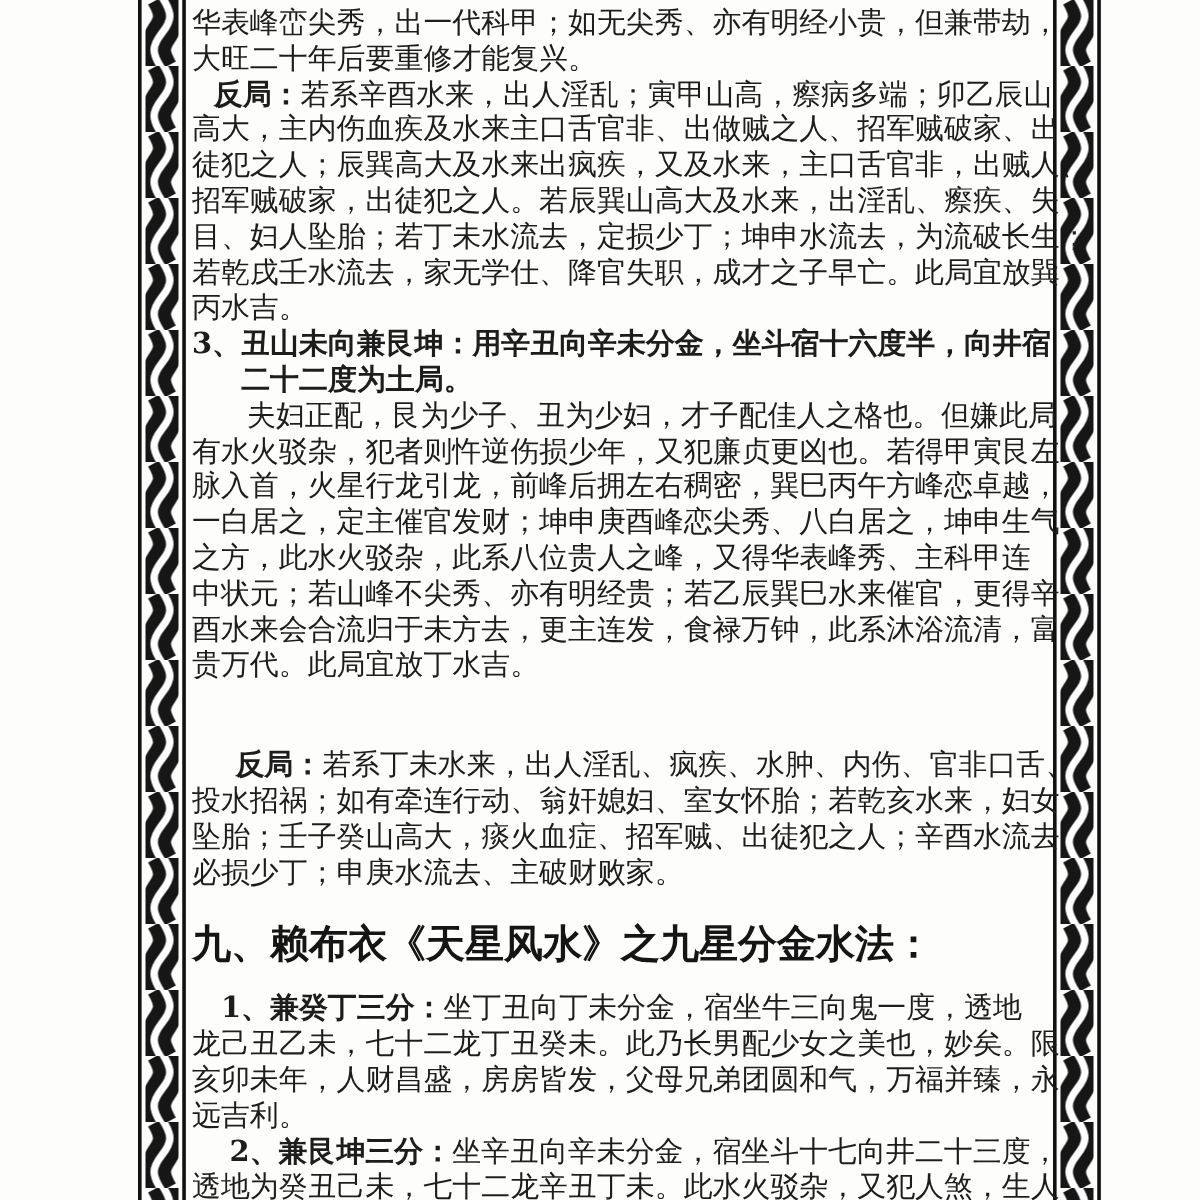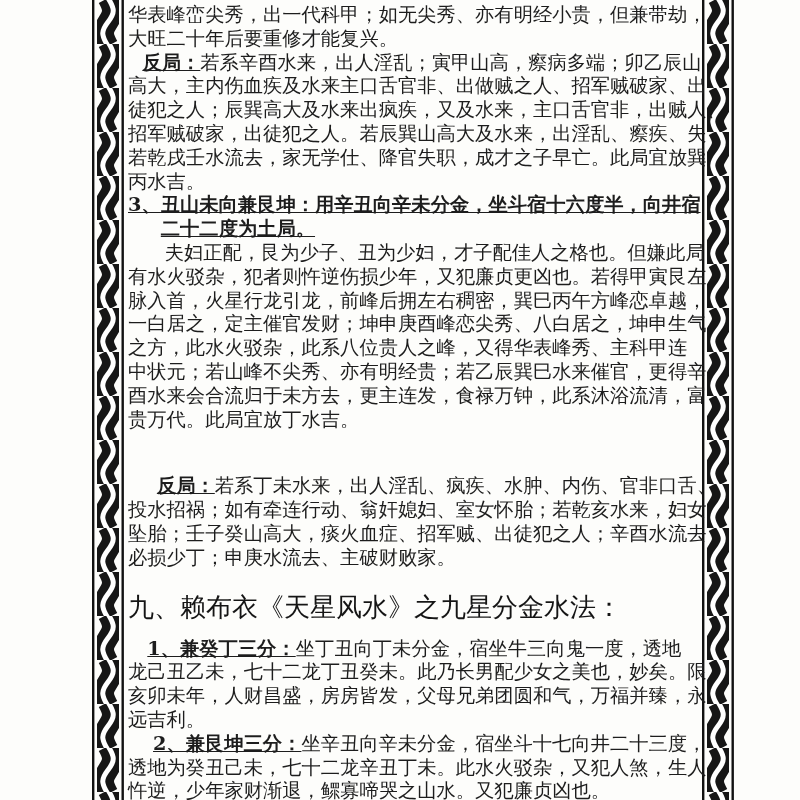--- a/index.html
+++ b/index.html
@@ -24,24 +24,24 @@
     left: 128px; top: 3px;
     width: 586px;
     color: #1d1d1d;
   }
   .line {
     font-size: 19.3px;
     line-height: 23.8px;
     white-space: nowrap;
     letter-spacing: 0;
   }
-  .line .b { font-weight: 700; text-decoration: underline; }
+  .line .b { font-weight: 700; }
   .heading {
     font-size: 26px;
-    font-weight: 400;
+    font-weight: 700;
     line-height: 34px;
     margin: 20px 0 13px 0;
     white-space: nowrap;
     color: #151515;
   }
 </style>
 </head>
 <body>
 
 <div class="page">
@@ -74,20 +74,21 @@
     </svg>
   </div>
 
   <div class="text-area">
       <div class="line"><span>华表峰峦尖秀，出一代科甲；如无尖秀、亦有明经小贵，但兼带劫，</span></div>
       <div class="line"><span>大旺二十年后要重修才能复兴。</span></div>
       <div class="line" style="text-indent: 0.75em;"><span class="b">反局：</span><span>若系辛酉水来，出人淫乱；寅甲山高，瘵病多端；卯乙辰山</span></div>
       <div class="line"><span>高大，主内伤血疾及水来主口舌官非、出做贼之人、招军贼破家、出</span></div>
       <div class="line"><span>徒犯之人；辰巽高大及水来出疯疾，又及水来，主口舌官非，出贼人、</span></div>
       <div class="line"><span>招军贼破家，出徒犯之人。若辰巽山高大及水来，出淫乱、瘵疾、失</span></div>
+      <div class="line"><span>目、妇人坠胎；若丁未水流去，定损少丁；坤申水流去，为流破长生；</span></div>
       <div class="line"><span>若乾戌壬水流去，家无学仕、降官失职，成才之子早亡。此局宜放巽</span></div>
       <div class="line"><span>丙水吉。</span></div>
       <div class="line"><span class="b">3、丑山未向兼艮坤：用辛丑向辛未分金，坐斗宿十六度半，向井宿</span></div>
       <div class="line" style="text-indent: 1.7em;"><span class="b">二十二度为土局。</span></div>
       <div class="line" style="text-indent: 1.9em;"><span>夫妇正配，艮为少子、丑为少妇，才子配佳人之格也。但嫌此局</span></div>
       <div class="line"><span>有水火驳杂，犯者则忤逆伤损少年，又犯廉贞更凶也。若得甲寅艮左</span></div>
       <div class="line"><span>脉入首，火星行龙引龙，前峰后拥左右稠密，巽巳丙午方峰恋卓越，</span></div>
       <div class="line"><span>一白居之，定主催官发财；坤申庚酉峰恋尖秀、八白居之，坤申生气</span></div>
       <div class="line"><span>之方，此水火驳杂，此系八位贵人之峰，又得华表峰秀、主科甲连</span></div>
       <div class="line"><span>中状元；若山峰不尖秀、亦有明经贵；若乙辰巽巳水来催官，更得辛</span></div>

